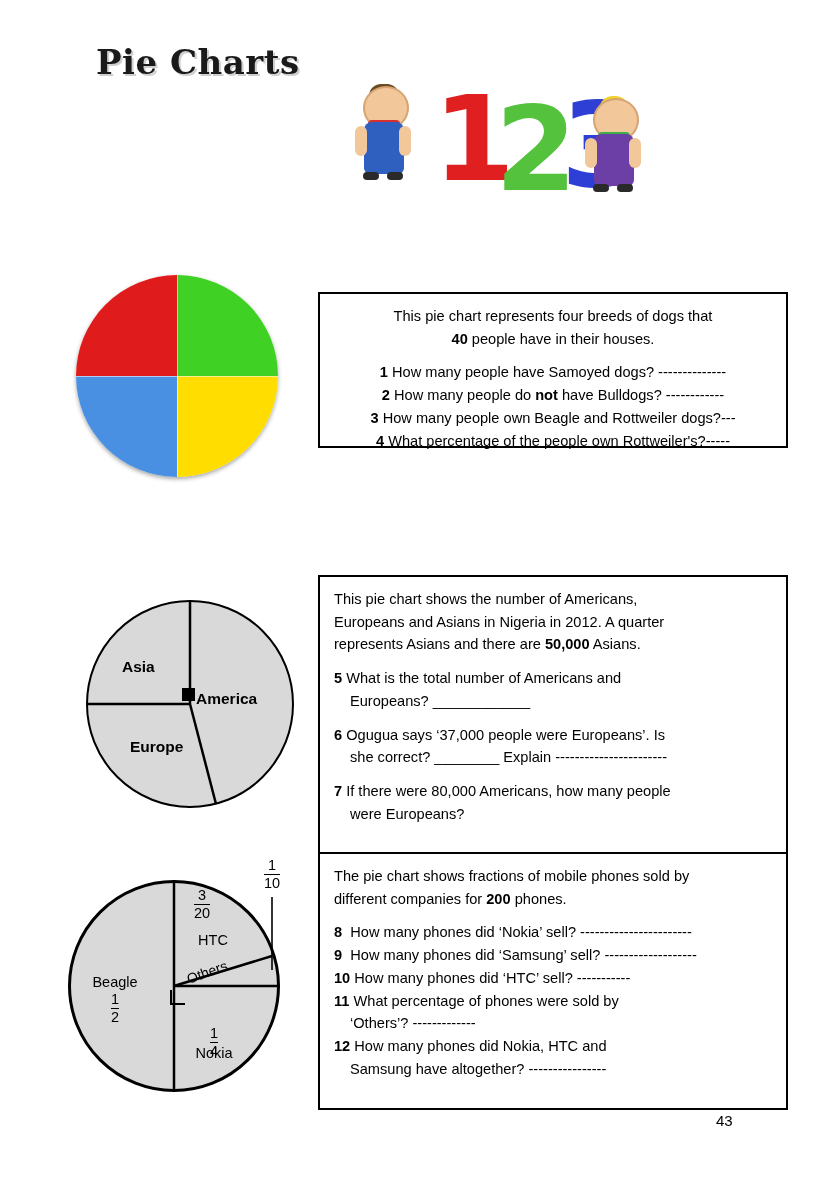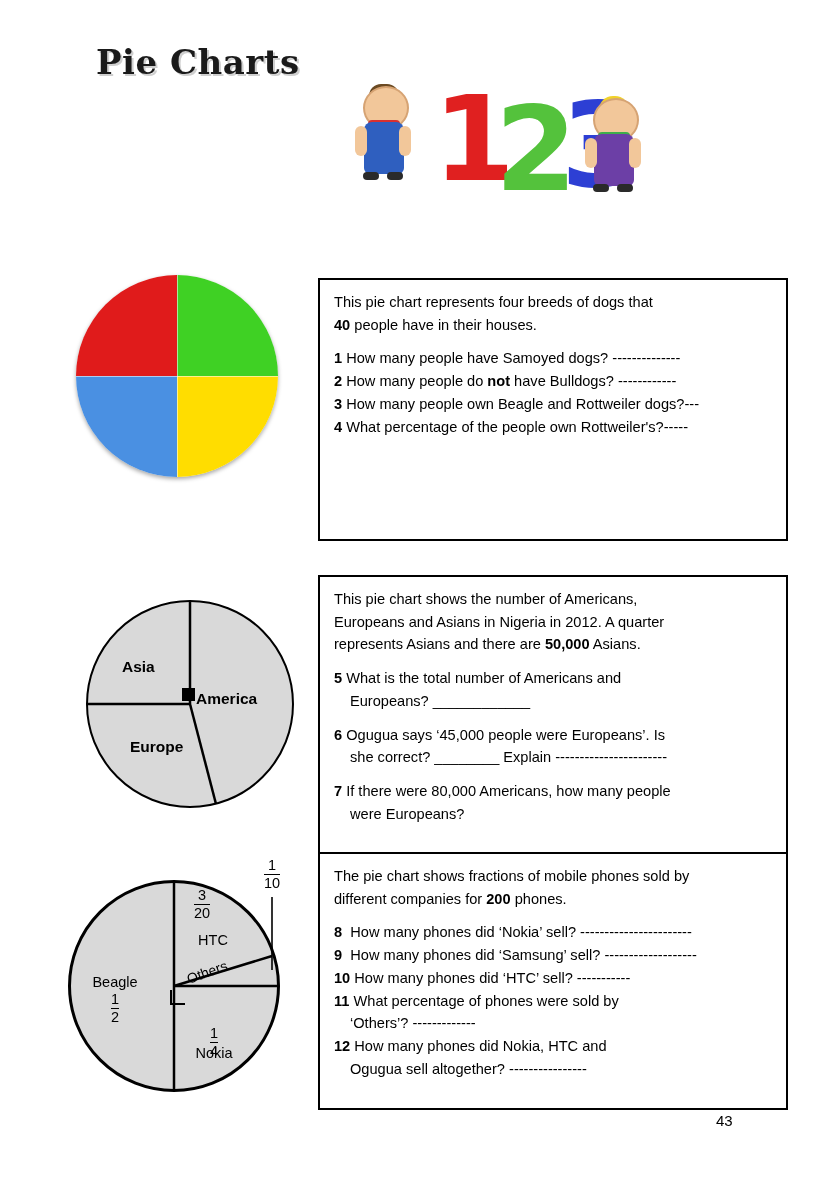--- a/index.html
+++ b/index.html
@@ -115,21 +115,21 @@
     font-size: 14.6px;
     line-height: 1.42;
   }
   .qbox p { margin: 0 0 2px 0; }
   .qbox .spacer { height: 11px; }
   .qnum { font-weight: bold; }
   .bold { font-weight: bold; }
   .indent { padding-left: 16px; }
 
   
-  #box1 { left: 318px; top: 278px; width: 470px; height: 263px; }
+  #box1 { left: 318px; top: 292px; width: 470px; height: 156px; text-align: center; }
   #pie1 {
     position: absolute;
     left: 76px; top: 275px;
     width: 202px; height: 202px;
     border-radius: 50%;
     overflow: hidden;
     box-shadow: 0 2px 4px rgba(0,0,0,0.35);
   }
   #pie1 .q { position: absolute; width: 50%; height: 50%; }
   #pie1 .q1 { left: 50%; top: 0;   background: #3fd124; }
@@ -300,21 +300,21 @@
   </p>
   <div class="spacer"></div>
   <p>
     <span class="qnum">5</span>
     <span>What is the total number of Americans and</span>
   </p>
   <p class="indent">Europeans? ____________</p>
   <div class="spacer"></div>
   <p>
     <span class="qnum">6</span>
-    <span>Ogugua says ‘45,000 people were Europeans’. Is</span>
+    <span>Ogugua says ‘37,000 people were Europeans’. Is</span>
   </p>
   <p class="indent">she correct? ________        Explain  -----------------------</p>
   <div class="spacer"></div>
   <p>
     <span class="qnum">7</span>
     <span>If there were 80,000 Americans, how many people</span>
   </p>
   <p class="indent">were Europeans?</p>
 </div>
 
@@ -388,16 +388,16 @@
   </p>
   <p>
     <span class="qnum">11</span>
     <span>What percentage of phones were sold by</span>
   </p>
   <p class="indent">‘Others’? -------------</p>
   <p>
     <span class="qnum">12</span>
     <span>How many phones did Nokia, HTC and</span>
   </p>
-  <p class="indent">Ogugua sell altogether? ----------------</p>
+  <p class="indent">Samsung have altogether? ----------------</p>
 </div>
 
 <div id="page-number">43</div>
 
 </body></html>

